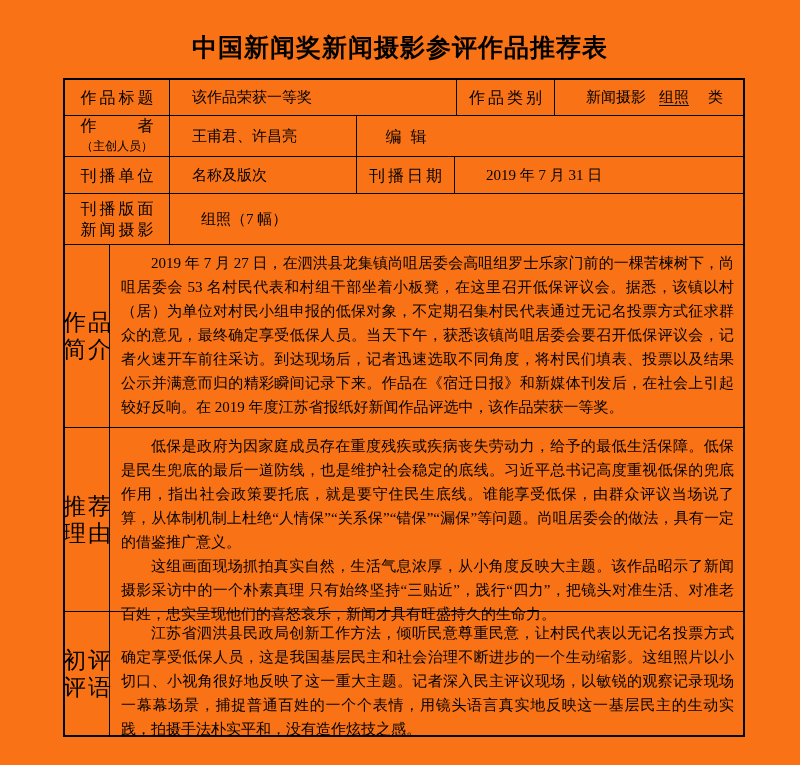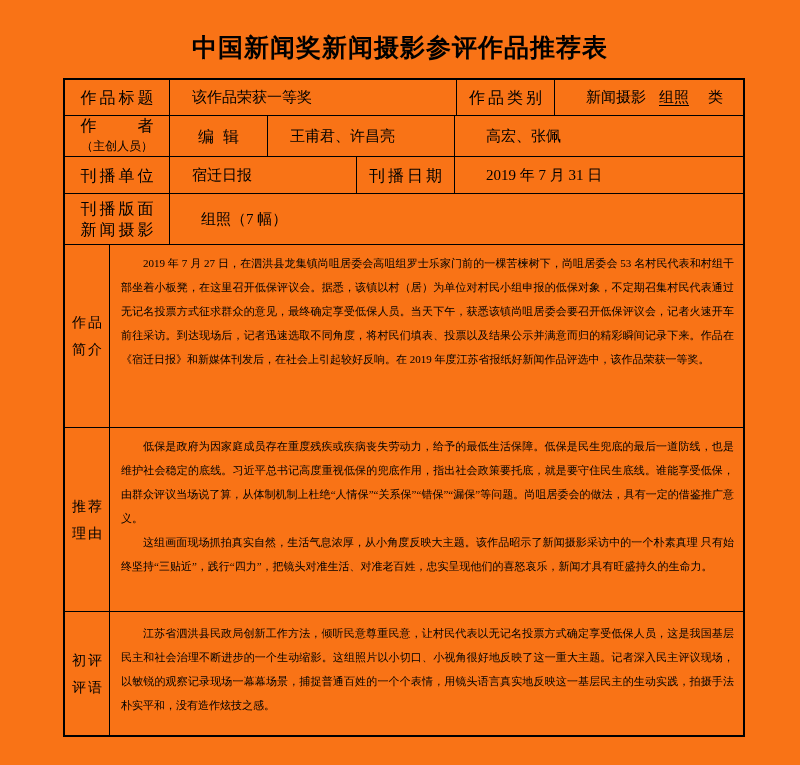--- a/index.html
+++ b/index.html
@@ -49,36 +49,36 @@
     align-items:center; justify-content:center;
     font-size:16px;
     letter-spacing:3px; text-indent:3px;
     line-height:21px;
     text-align:center;
     white-space:nowrap;
   }
   .label .sub { font-size:12px; letter-spacing:0; text-indent:0; }
   .label-wide2 { letter-spacing:9px; text-indent:9px; }
   .seclabel {
-    font-size:14px; letter-spacing:2px; text-indent:2px;
+    font-size:23px; letter-spacing:2px; text-indent:2px;
     line-height:27px;
   }
   .value {
     align-items:center;
     font-size:15px;
     white-space:nowrap;
   }
   .pl22 { padding-left:22px; }
   .pl31 { padding-left:31px; }
   .underlined { text-decoration:underline; text-underline-offset:3px; margin:0 19px 0 13px; }
 
   .content {
     display:block;
     padding:6px 9px 0 11px;
-    font-size:11px;
+    font-size:15px;
     line-height:24px;
     text-align:justify;
   }
   .content p { text-indent:2em; text-align:justify; }
   .r7 .content { padding-top:9px; }
 </style>
 </head>
 <body>
 
 <div class="page">
@@ -96,28 +96,27 @@
         <span class="underlined">组照</span>
         <span>类</span>
       </div>
     </div>
 
     <div class="t-row r2">
       <div class="cell label w105">
         <span>作　　者</span>
         <span class="sub">（主创人员）</span>
       </div>
+      <div class="cell value w187 pl22">王甫君、许昌亮</div>
       <div class="cell label label-wide2 w98">编辑</div>
-      <div class="cell value w187 pl22">王甫君、许昌亮</div>
-      <div class="cell value flex1 pl31">高宏、张佩</div>
     </div>
 
     <div class="t-row r3">
       <div class="cell label w105">刊播单位</div>
-      <div class="cell value w187 pl22">宿迁日报</div>
+      <div class="cell value w187 pl22">名称及版次</div>
       <div class="cell label w98">刊播日期</div>
       <div class="cell value flex1 pl31">2019 年 7 月 31 日</div>
     </div>
 
     <div class="t-row r4">
       <div class="cell label w105">
         <span>刊播版面</span>
         <span>新闻摄影</span>
       </div>
       <div class="cell value flex1 pl31">组照（7 幅）</div>

